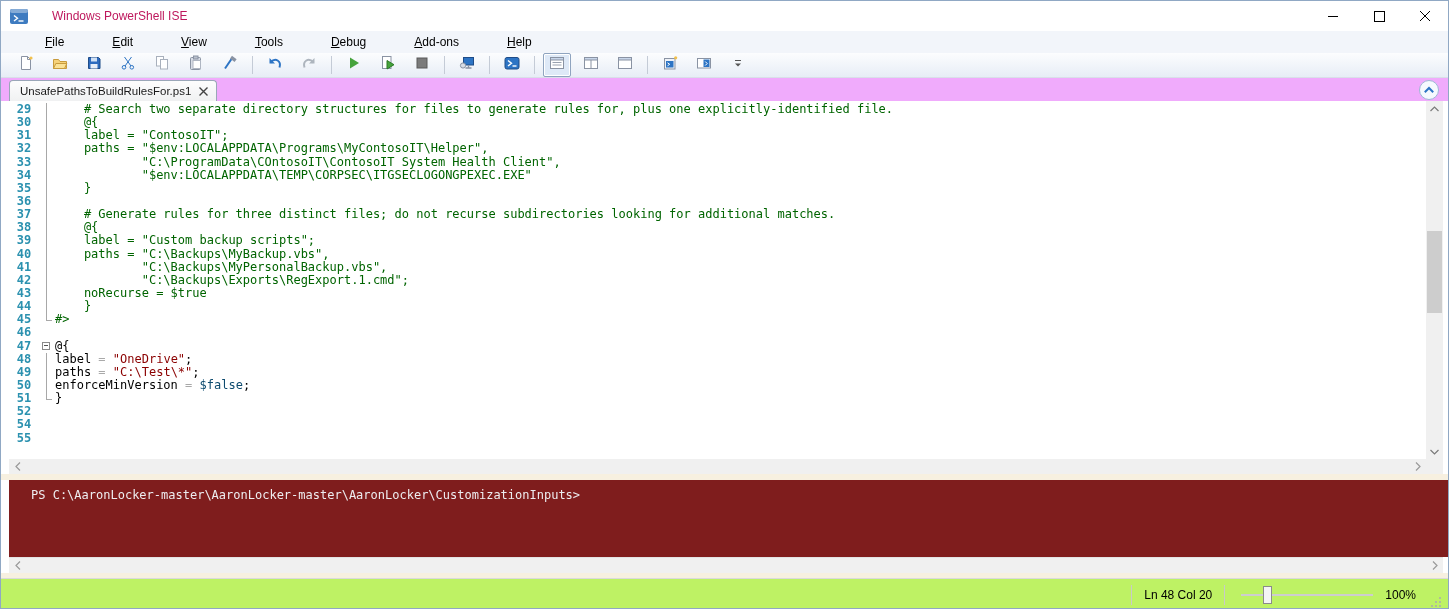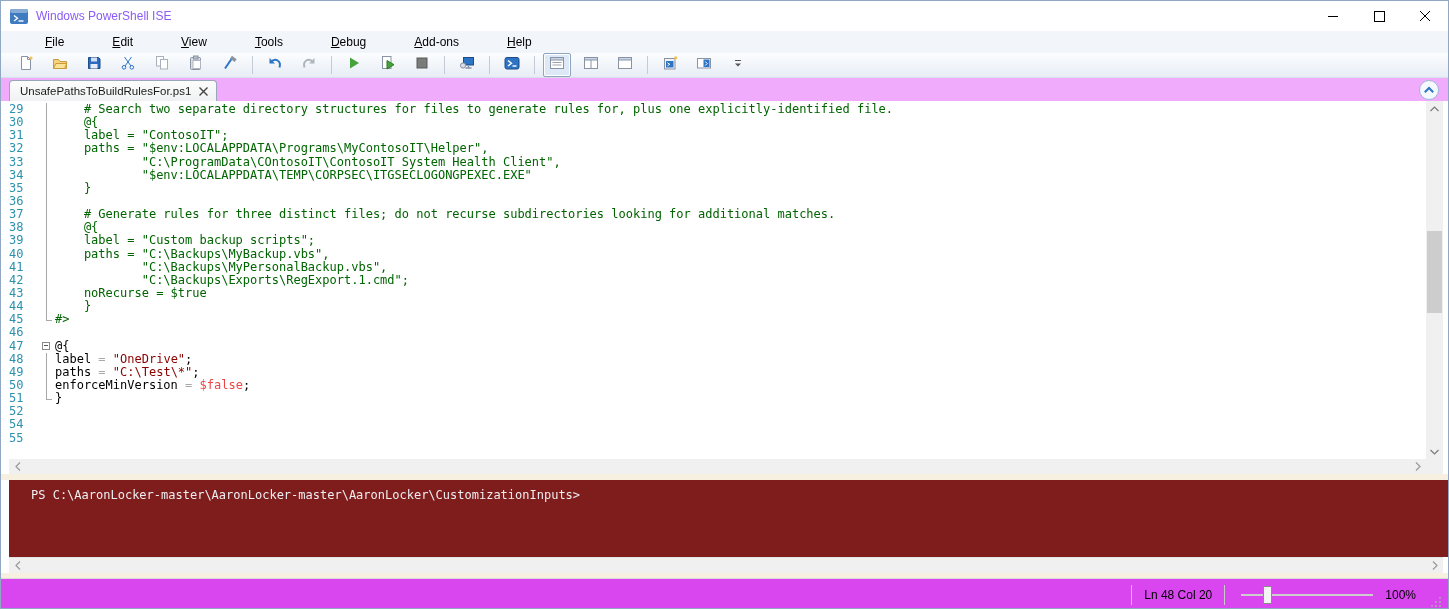--- a/index.html
+++ b/index.html
@@ -1,21 +1,21 @@
 <!DOCTYPE html>
 <html><head>
 <meta charset="utf-8">
 <style>
   html,body{margin:0;padding:0;background:#d6d6d6;font-family:"Liberation Sans",sans-serif;}
   .window{position:relative;width:1449px;height:609px;background:#FFFFFF;border:1px solid #90A8C4;box-sizing:border-box;overflow:hidden;}
 
   
   .titlebar{position:absolute;left:0;top:0;width:100%;height:30px;background:#FFFFFF;display:flex;align-items:center;}
   .titlebar .appicon{margin-left:9px;display:flex;align-items:center;}
-  .titlebar .apptitle{margin-left:8px;font-size:12px;color:#8b5cf6;}
+  .titlebar .apptitle{margin-left:24px;font-size:12px;color:#be185d;}
   .wincontrols{position:absolute;right:0;top:0;height:30px;display:flex;}
   .winbtn{width:46px;height:30px;display:flex;align-items:center;justify-content:center;}
 
   
   .menubar{position:absolute;left:0;top:30px;width:100%;height:22px;background:#F2F5FA;display:flex;align-items:center;padding-left:4px;box-sizing:border-box;}
   .menuitem{font-size:12px;color:#000;padding:0 8px;height:22px;line-height:22px;margin-left:32px;}
 
   
   .toolbar{position:absolute;left:0;top:52px;width:100%;height:25px;background:linear-gradient(#FCFDFE,#E7EDF6);border-bottom:1px solid #D9DFE9;display:flex;align-items:center;padding-left:8px;box-sizing:border-box;}
   .tbtn{width:26px;height:22px;display:flex;align-items:center;justify-content:center;margin:0 3px;border:1px solid transparent;border-radius:2px;}
@@ -26,52 +26,52 @@
   .tabbar{position:absolute;left:0;top:77px;width:100%;height:23px;background:#f0abfc;}
   .tab{position:absolute;left:8px;bottom:0;height:21px;min-width:196px;background:linear-gradient(#FDFDFD,#F0F1F2);border:1px solid #9AA7B8;border-bottom:none;border-radius:4px 4px 0 0;display:flex;align-items:center;padding:0 8px 0 10px;box-sizing:border-box;}
   .tab-label{font-size:11.5px;color:#1a1a1a;margin-right:8px;white-space:nowrap;}
   .tab-close{display:flex;align-items:center;}
   .expandbtn{position:absolute;right:8px;top:1px;width:22px;height:22px;}
 
   
   .editor{position:absolute;left:8px;top:100px;width:1434px;height:373px;background:#fff;}
   .code{position:absolute;left:0;top:0;right:17px;bottom:15px;overflow:hidden;font-family:"DejaVu Sans Mono","Liberation Mono",monospace;font-size:12px;line-height:13.15px;padding-top:2px;}
   .crow{display:flex;height:13.15px;white-space:pre;}
-  .ln{width:30px;text-align:left;color:#2B91AF;flex:none;user-select:none;}
+  .ln{width:30px;text-align:center;color:#2B91AF;flex:none;user-select:none;font-weight:bold;}
   .fold{width:16px;flex:none;position:relative;}
   .fold .guide{position:absolute;left:7px;top:0;bottom:0;width:1px;background:#A8A8A8;}
   .fold .endv{position:absolute;left:7px;top:0;height:7px;width:1px;background:#A8A8A8;}
   .fold .endh{position:absolute;left:7px;top:7px;width:6px;height:1px;background:#A8A8A8;}
   .fold .box{position:absolute;left:3px;top:2px;width:8px;height:8px;border:1px solid #8a8a8a;background:#fff;box-sizing:border-box;}
   .fold .box:after{content:"";position:absolute;left:1px;top:2.5px;width:4px;height:1px;background:#555;}
   .codeline{flex:1;}
   .tok-c{color:#006400;}
   .tok-s{color:#8B0000;}
-  .tok-v{color:#ef4444;}
+  .tok-v{color:#0c4a6e;}
   .tok-o{color:#A9A9A9;}
   .tok-p{color:#000;}
 
   
   .vscroll{position:absolute;right:0;top:0;width:17px;bottom:15px;background:#F0F0F0;}
   .vscroll .arrow{position:absolute;left:0;width:17px;height:15px;display:flex;align-items:center;justify-content:center;}
   .vscroll .thumb{position:absolute;left:1px;width:15px;background:#CDCDCD;}
   .hscroll{position:absolute;left:0;bottom:0;right:17px;height:15px;background:#F0F0F0;}
   .hscroll .arrow{position:absolute;top:0;width:17px;height:15px;display:flex;align-items:center;justify-content:center;}
   .corner{position:absolute;right:0;bottom:0;width:17px;height:15px;background:#F0F0F0;}
 
   
   .gap1{position:absolute;left:0;top:473px;width:100%;height:6px;background:#F7F0E0;}
   .console{position:absolute;left:8px;top:479px;width:1434px;height:77px;background:#7f1d1d;padding-left:12px;}
   .console .prompt{font-family:"DejaVu Sans Mono","Liberation Mono",monospace;font-size:12px;color:#EEEDF0;padding:8px 0 0 10px;white-space:pre;}
   .console-hscroll{position:absolute;left:8px;top:556px;width:1434px;height:16px;background:#F0F0F0;border-top:1px solid #E3E3E3;box-sizing:border-box;}
   .console-hscroll .arrow{position:absolute;top:0;width:17px;height:15px;display:flex;align-items:center;justify-content:center;}
   .gap2{position:absolute;left:0;top:572px;width:100%;height:5px;background:#F7F0E0;}
 
   
-  .statusbar{position:absolute;left:0;top:577px;width:100%;height:32px;background:#d946ef;border-top:1px solid #DADADA;box-sizing:border-box;}
+  .statusbar{position:absolute;left:0;top:577px;width:100%;height:32px;background:#bef264;border-top:1px solid #DADADA;box-sizing:border-box;}
   .status-right{position:absolute;right:6px;top:0;height:100%;display:flex;align-items:center;}
   .ssep{width:1px;height:20px;background:#C9C9C9;margin:0 12px;}
   .postext{font-size:12px;color:#000;}
   .slider{position:relative;width:132px;height:20px;margin:0 12px 0 4px;}
   .slider .track{position:absolute;left:0;right:0;top:9px;height:2px;background:#CDCDCD;}
   .slider .thumb{position:absolute;left:22px;top:1px;width:9px;height:18px;background:#F4F4F4;border:1px solid #8a8a8a;box-sizing:border-box;}
   .zoomtext{font-size:12px;color:#000;margin-right:14px;}
   .grip{width:12px;height:12px;align-self:flex-end;margin-bottom:2px;}
 </style>
 </head>

